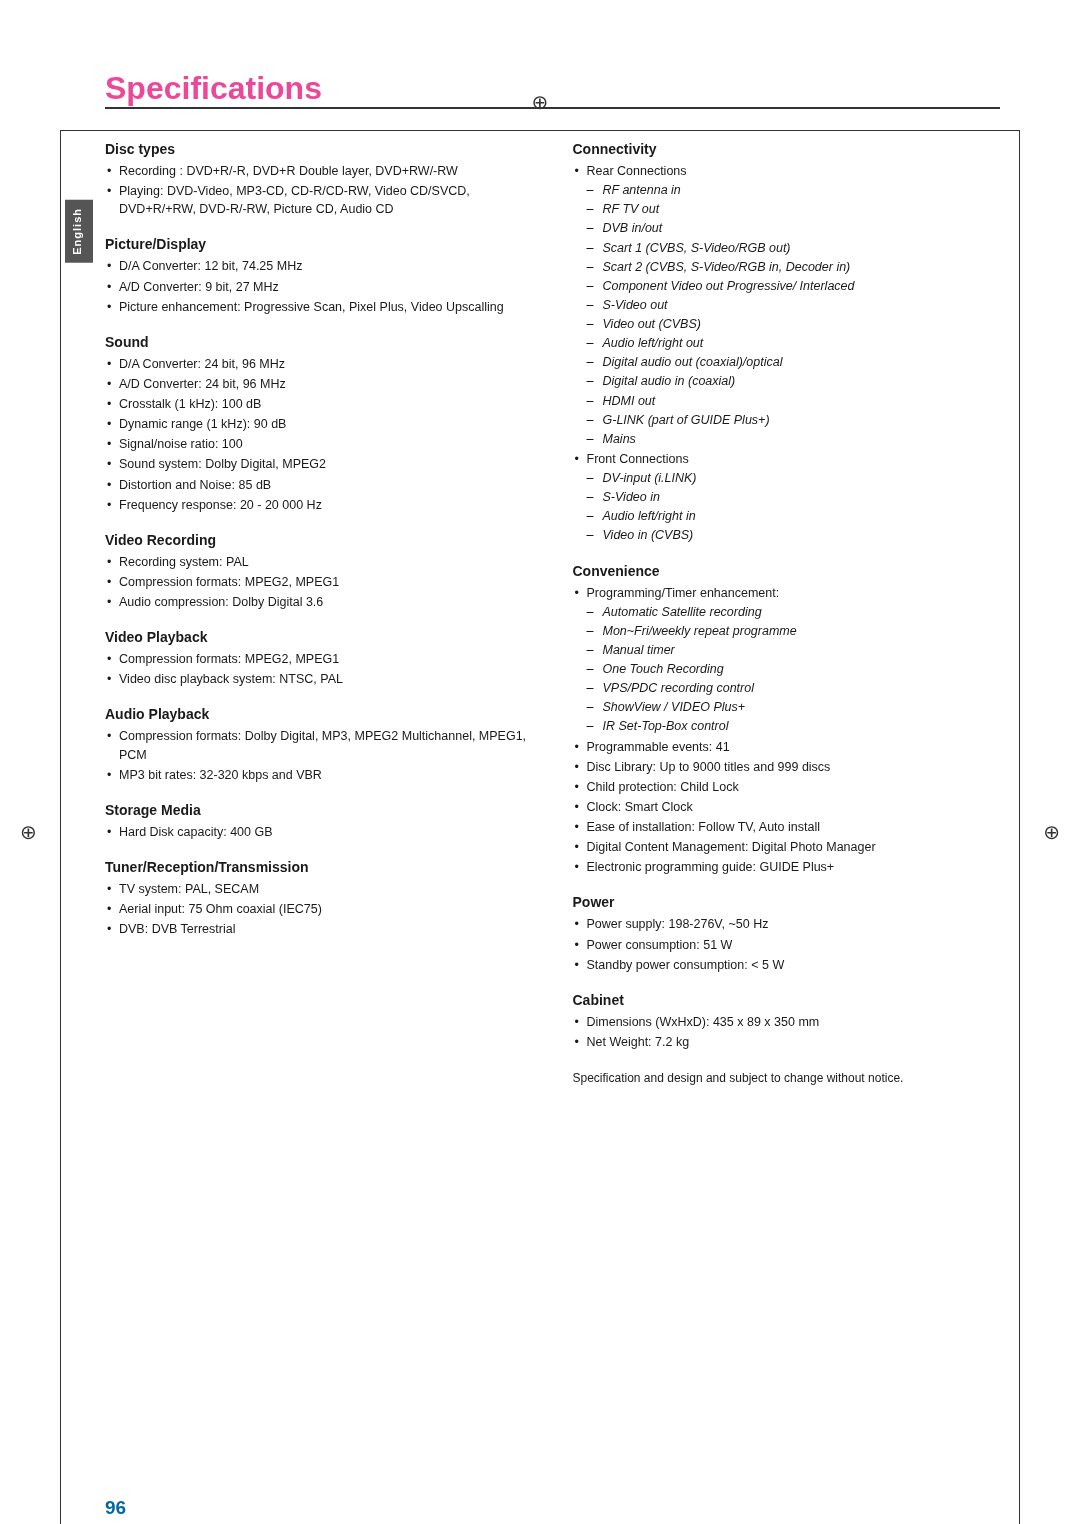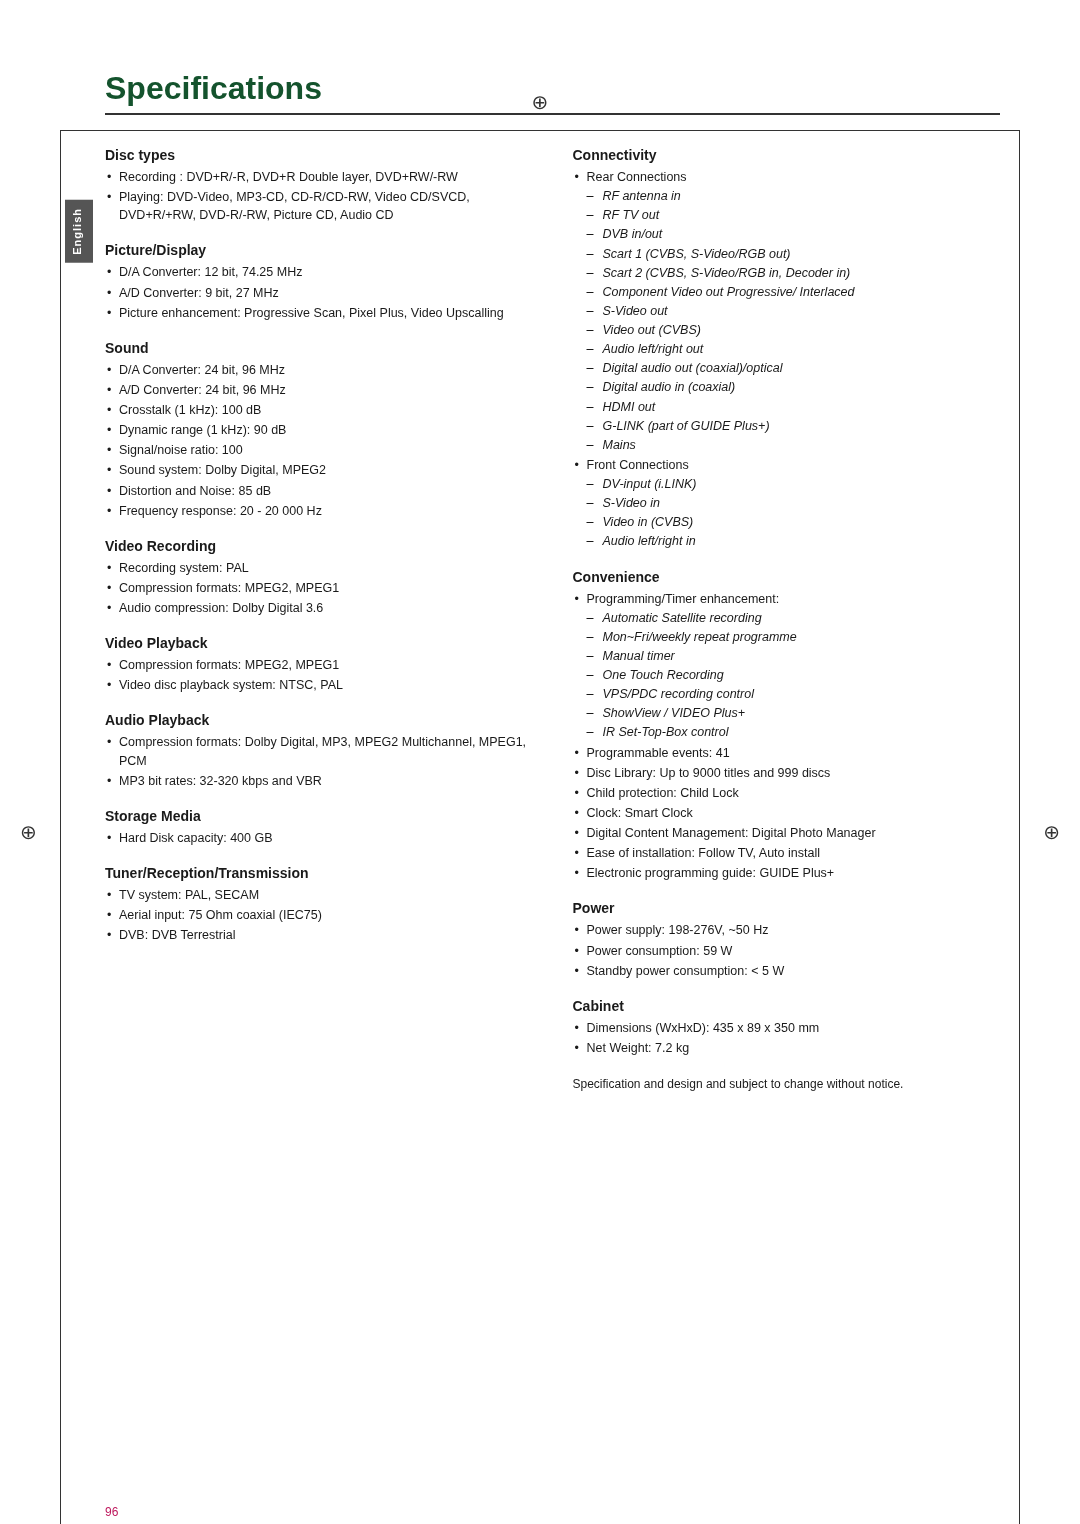--- a/index.html
+++ b/index.html
@@ -56,23 +56,22 @@
 
     
     .main-content {
       margin: 70px 80px 80px 105px;
     }
 
     
     .page-title {
       font-size: 32px;
       font-weight: bold;
-      color: #14532d;
+      color: #ec4899;
       margin-bottom: 6px;
-      padding-bottom: 6px;
       border-bottom: 2px solid #333;
     }
 
     
     .two-col {
       display: flex;
       gap: 40px;
       margin-top: 32px;
     }
 
@@ -132,23 +131,23 @@
     }
 
     .sub-list li::before {
       content: "–";
       position: absolute;
       left: 0;
       top: 0;
     }
 
     .page-number {
-      font-size: 12px;
-      font-weight: normal;
-      color: #be185d;
+      font-size: 19px;
+      font-weight: bold;
+      color: #0369a1;
       position: absolute;
       bottom: 75px;
       left: 105px;
     }
 
     .notice-text {
       font-size: 12px;
       margin-top: 16px;
       line-height: 1.5;
     }
@@ -260,51 +259,51 @@
                   <li>Audio left/right out</li>
                   <li>Digital audio out (coaxial)/optical</li>
                   <li>Digital audio in (coaxial)</li>
                   <li>HDMI out</li>
                   <li>G-LINK (part of GUIDE Plus+)</li>
                   <li>Mains</li>
                 </ul></li>
               <li>Front Connections<ul class="sub-list">
                   <li>DV-input (i.LINK)</li>
                   <li>S-Video in</li>
+                  <li>Audio left/right in</li>
                   <li>Video in (CVBS)</li>
-                  <li>Audio left/right in</li>
                 </ul></li>
             </ul>
           </div>
           <div class="section">
             <div class="section-title">Convenience</div>
             <ul>
               <li>Programming/Timer enhancement:<ul class="sub-list">
                   <li>Automatic Satellite recording</li>
                   <li>Mon~Fri/weekly repeat programme</li>
                   <li>Manual timer</li>
                   <li>One Touch Recording</li>
                   <li>VPS/PDC recording control</li>
                   <li>ShowView / VIDEO Plus+</li>
                   <li>IR Set-Top-Box control</li>
                 </ul></li>
               <li>Programmable events: 41</li>
               <li>Disc Library: Up to 9000 titles and 999 discs</li>
               <li>Child protection: Child Lock</li>
               <li>Clock: Smart Clock</li>
+              <li>Ease of installation: Follow TV, Auto install</li>
               <li>Digital Content Management: Digital Photo Manager</li>
-              <li>Ease of installation: Follow TV, Auto install</li>
               <li>Electronic programming guide: GUIDE Plus+</li>
             </ul>
           </div>
           <div class="section">
             <div class="section-title">Power</div>
             <ul>
               <li>Power supply: 198-276V, ~50 Hz</li>
-              <li>Power consumption: 59 W</li>
+              <li>Power consumption: 51 W</li>
               <li>Standby power consumption: &lt; 5 W</li>
             </ul>
           </div>
           <div class="section">
             <div class="section-title">Cabinet</div>
             <ul>
               <li>Dimensions (WxHxD): 435 x 89 x 350 mm</li>
               <li>Net Weight: 7.2 kg</li>
             </ul>
           </div>

